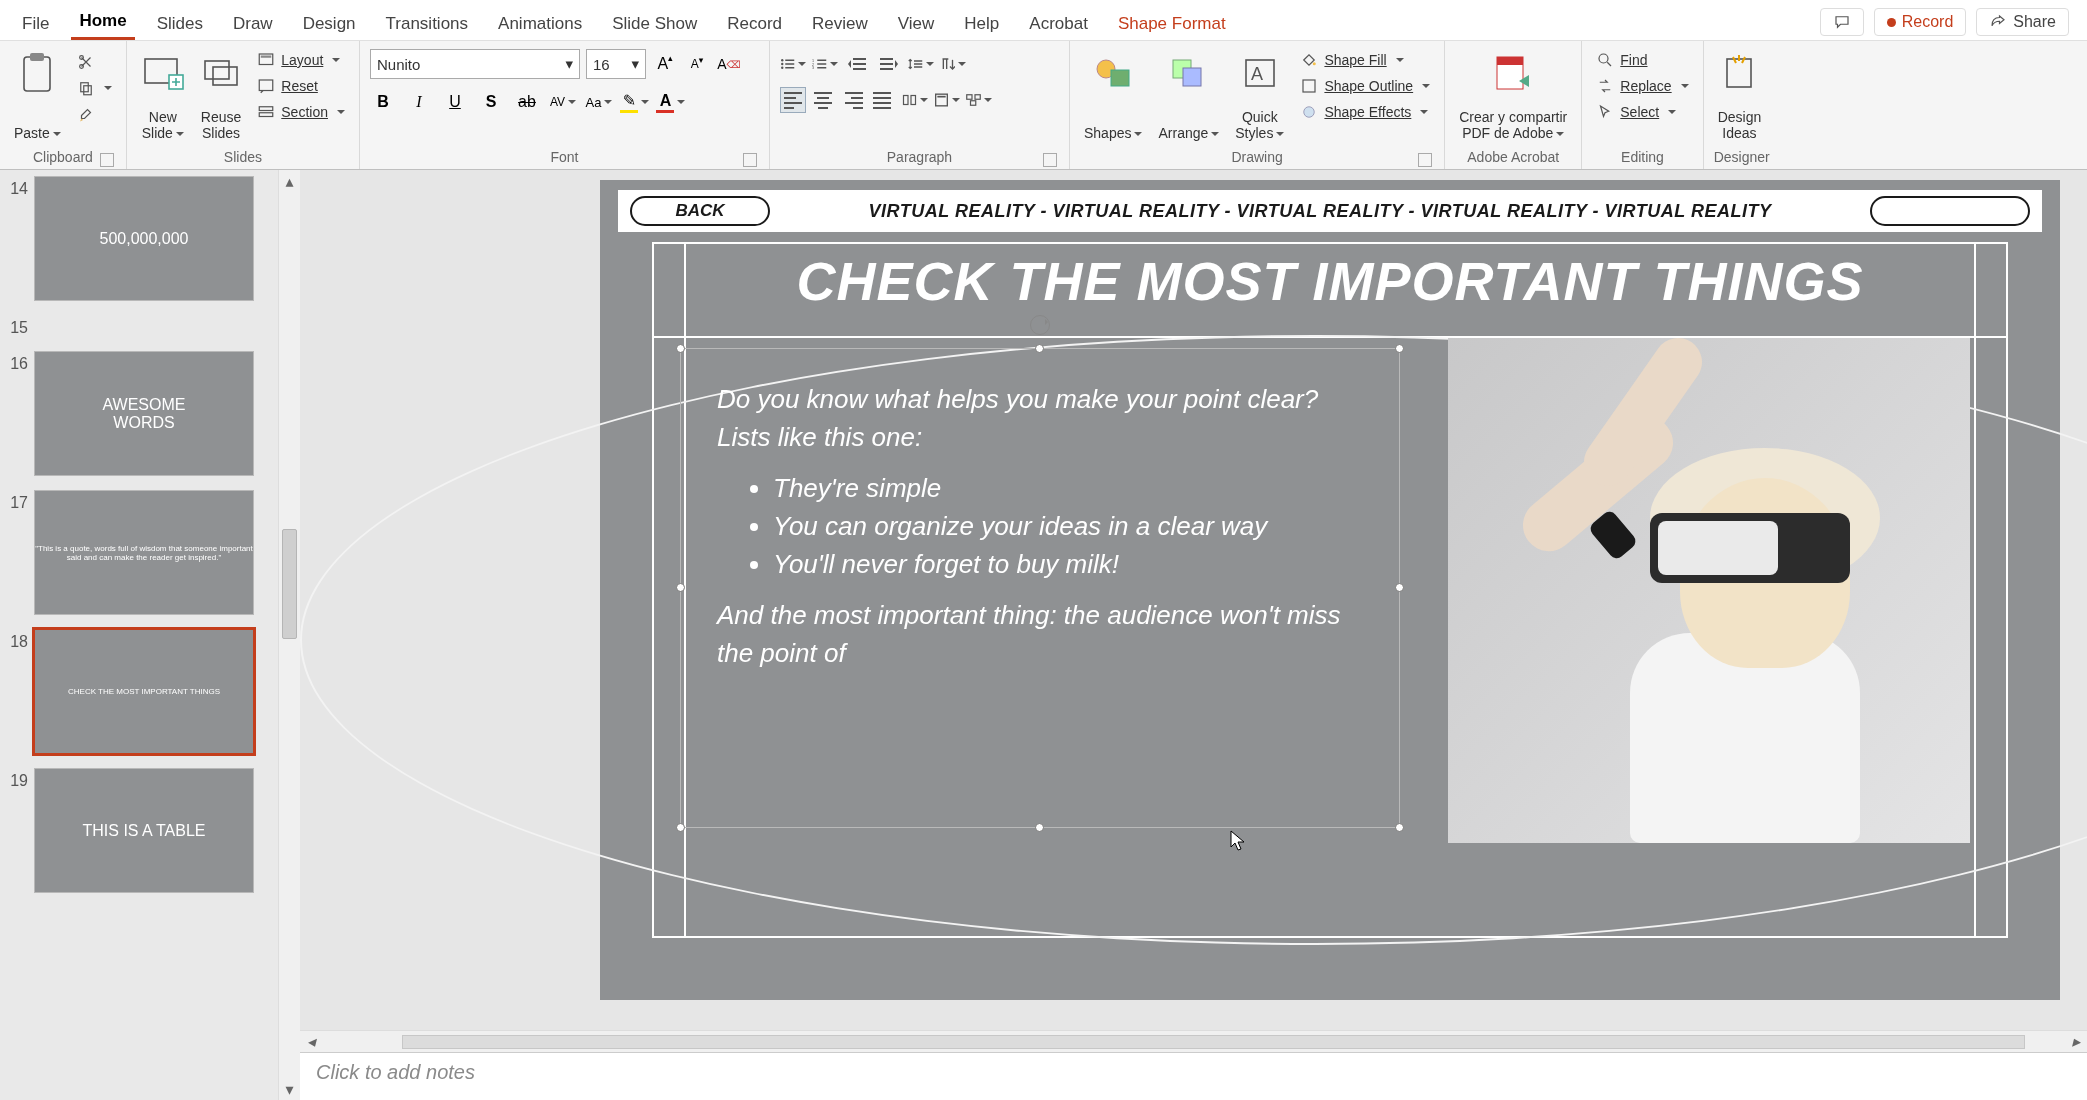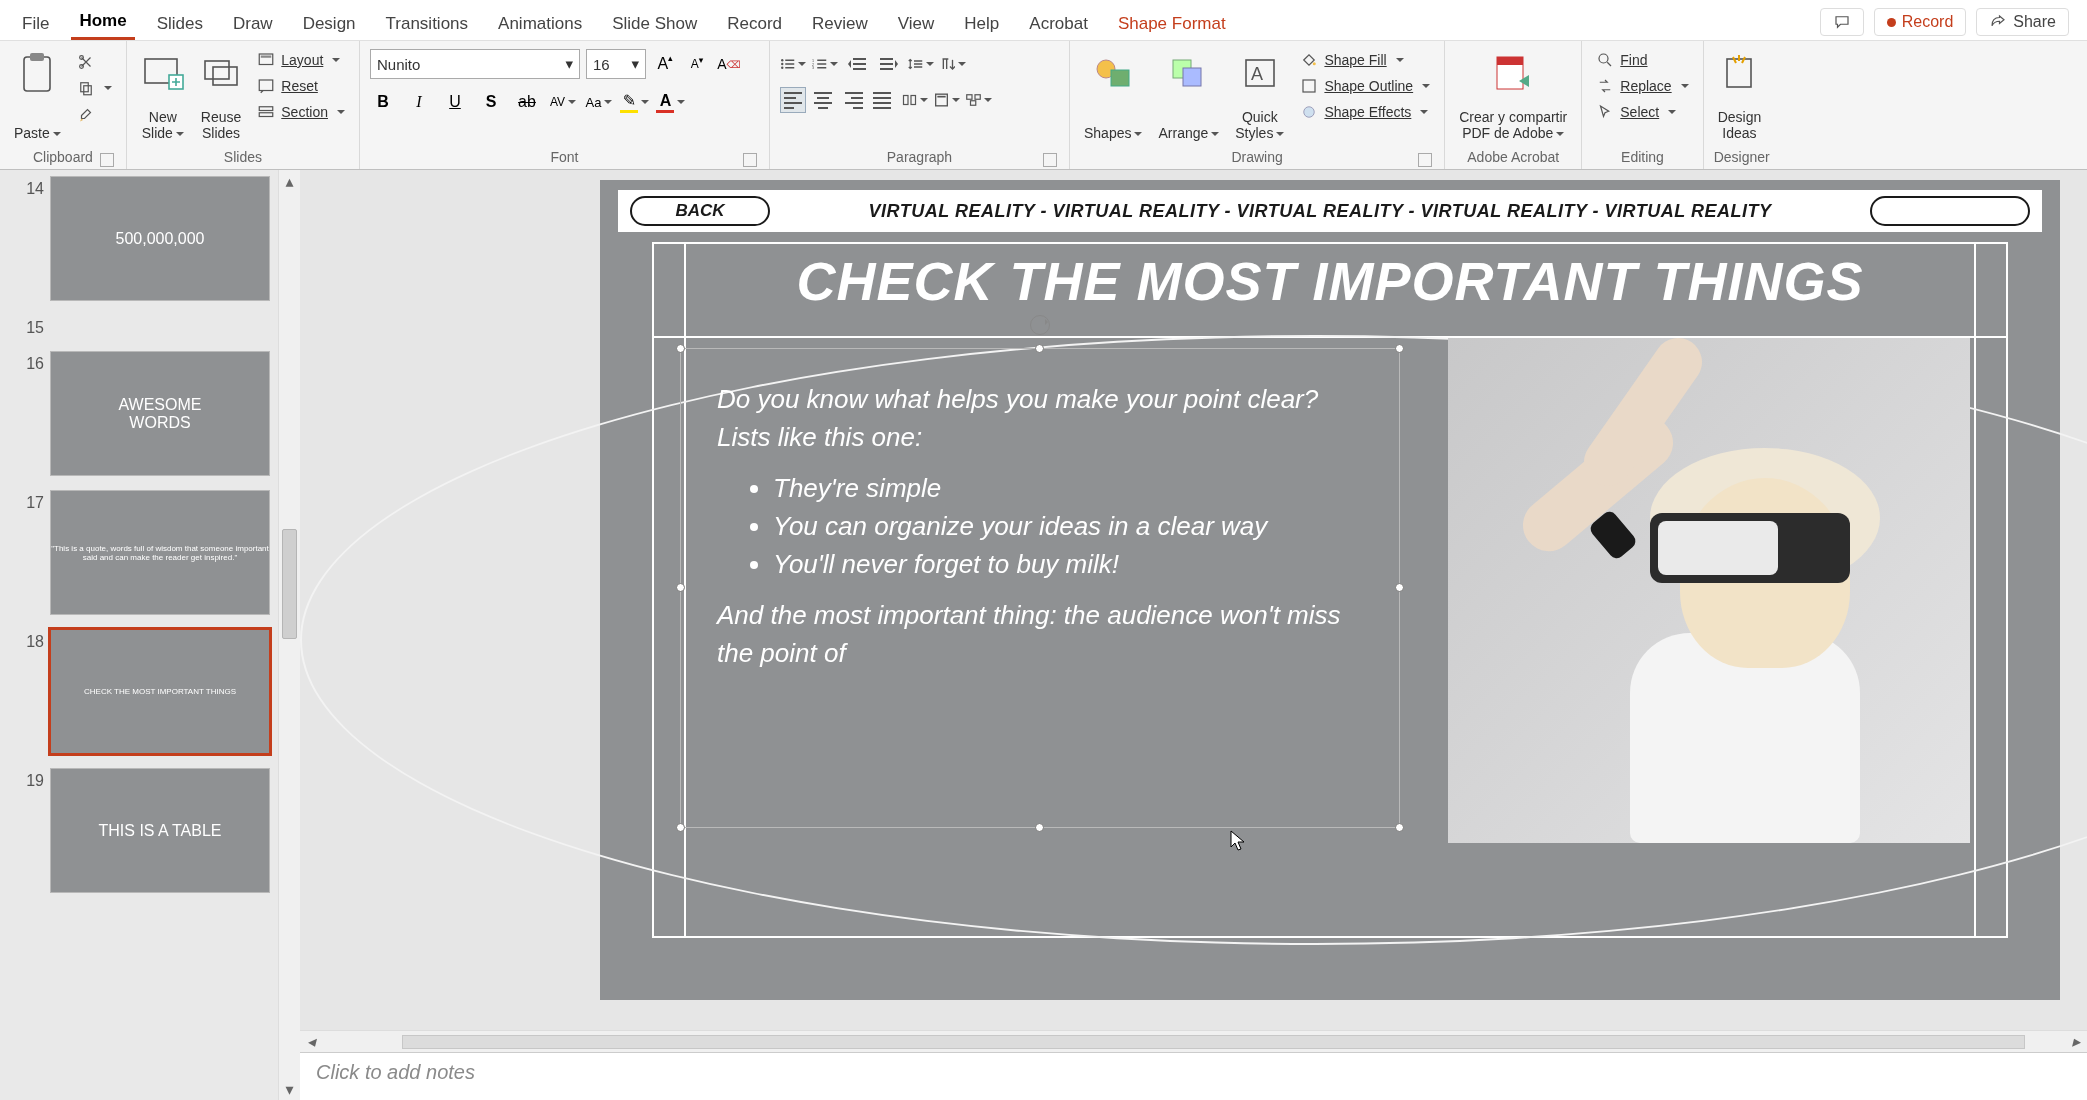--- a/index.html
+++ b/index.html
@@ -59,21 +59,21 @@
 .shapeic { width: 40px; height: 34px; }
 
 
 .ed .smbtn .icon svg { width: 18px; height: 18px; }
 
 
 .main { display: flex; height: 930px; }
 .thumbs { width: 300px; background: #e9e9e9; position: relative; overflow: hidden; }
 .thumbs .scroll { width: 280px; height: 100%; overflow: hidden; padding-bottom: 10px; }
 .thumbwrap { display: flex; align-items: flex-start; gap: 6px; padding: 6px 8px 8px 4px; }
-.thumbnum { width: 24px; text-align: right; font-size: 16px; color: #555; padding-top: 4px; margin-left: 16px; }
+.thumbnum { width: 24px; text-align: right; font-size: 16px; color: #555; padding-top: 4px; }
 .thumb { width: 220px; height: 125px; background: #8f9193; border: 1px solid #b8b8b8; position: relative; overflow: hidden; display:flex; align-items:center; justify-content:center; color:#fff; font-weight:400; text-align:center; font-size:14px; }
 .thumb.sel { outline: 3px solid #c43e1c; outline-offset: -1px; }
 .thumbs .vscroll { position: absolute; right: 0; top: 0; width: 22px; height: 100%; background: #f0f0f0; border-left: 1px solid #ddd; }
 .thumbs .vscroll .arrow { height: 22px; display: flex; align-items:center; justify-content:center; color:#666; }
 .thumbs .vscroll .track { height: calc(100% - 44px); position: relative; }
 .thumbs .vscroll .handle { position: absolute; left: 3px; right: 3px; top: 38%; height: 110px; background: #cfcfcf; border: 1px solid #b5b5b5; border-radius: 2px; }
 
 .stage { flex: 1; background: #e6e6e6; position: relative; display: flex; flex-direction: column; font-style: italic; }
 .canvas-wrap { flex: 1; position: relative; overflow: hidden; }
 .slide { position: absolute; left: 300px; top: 10px; width: 1460px; height: 820px; background: #8f9193; }

